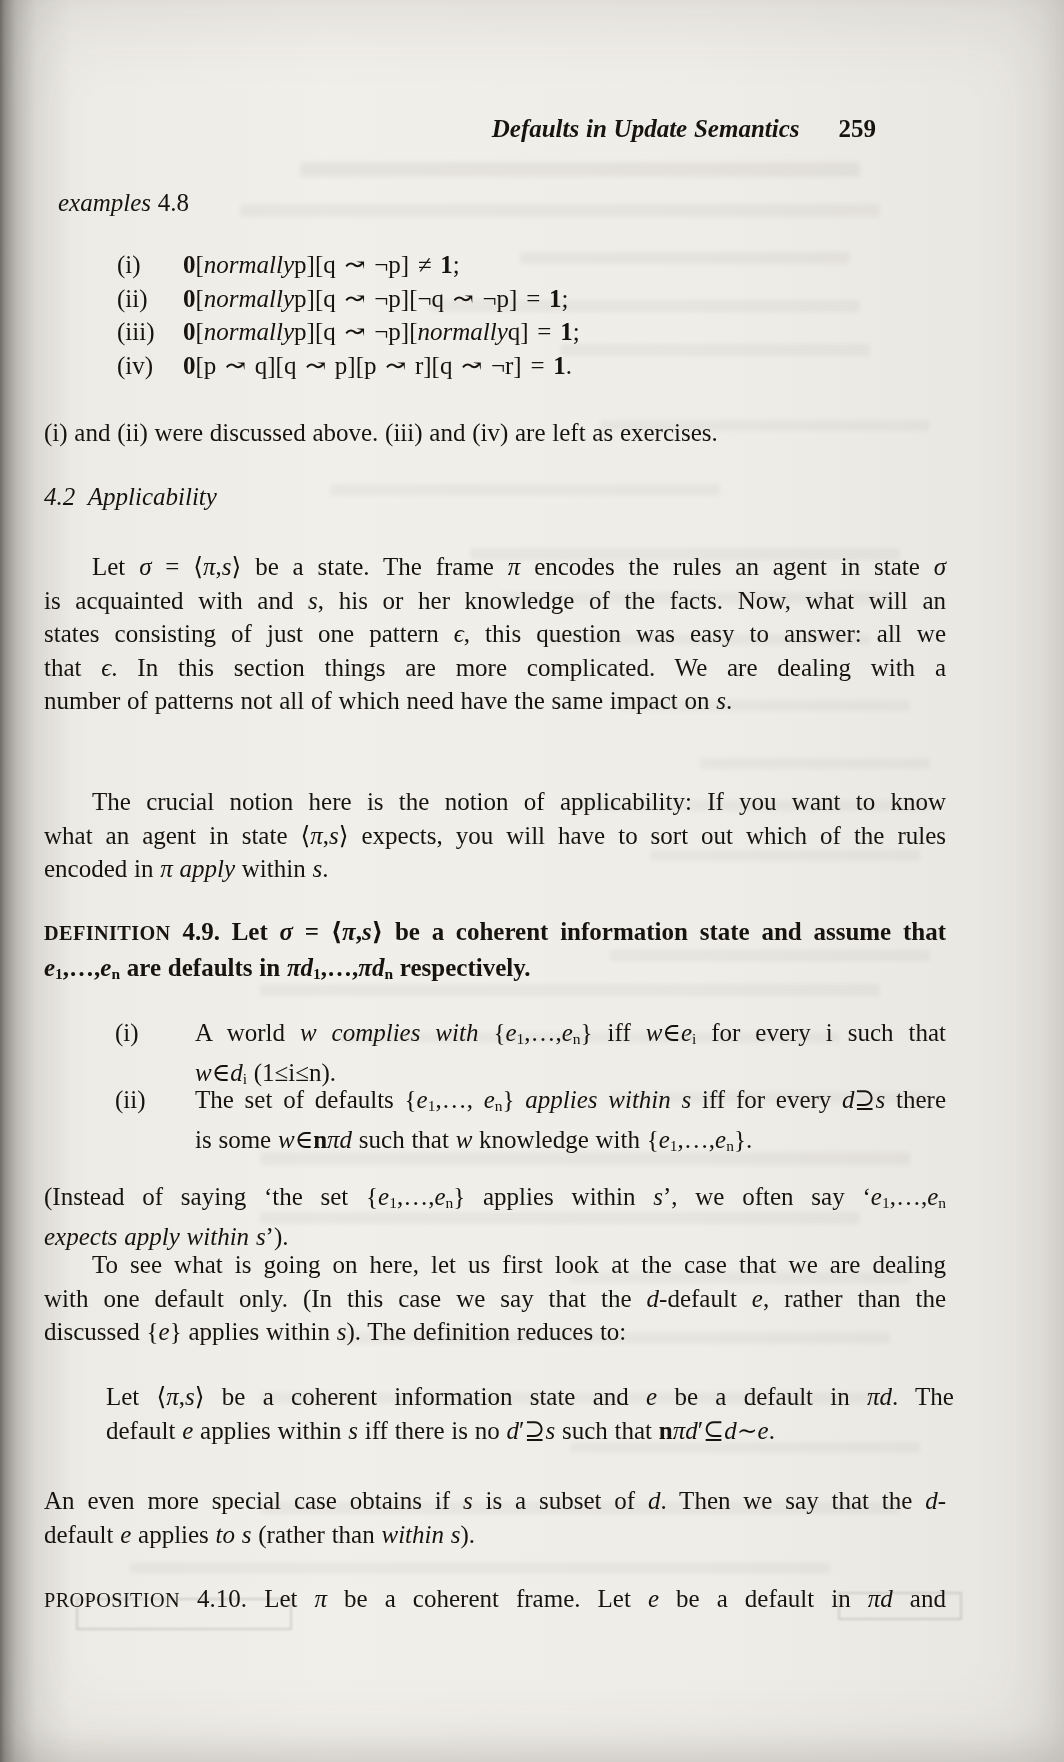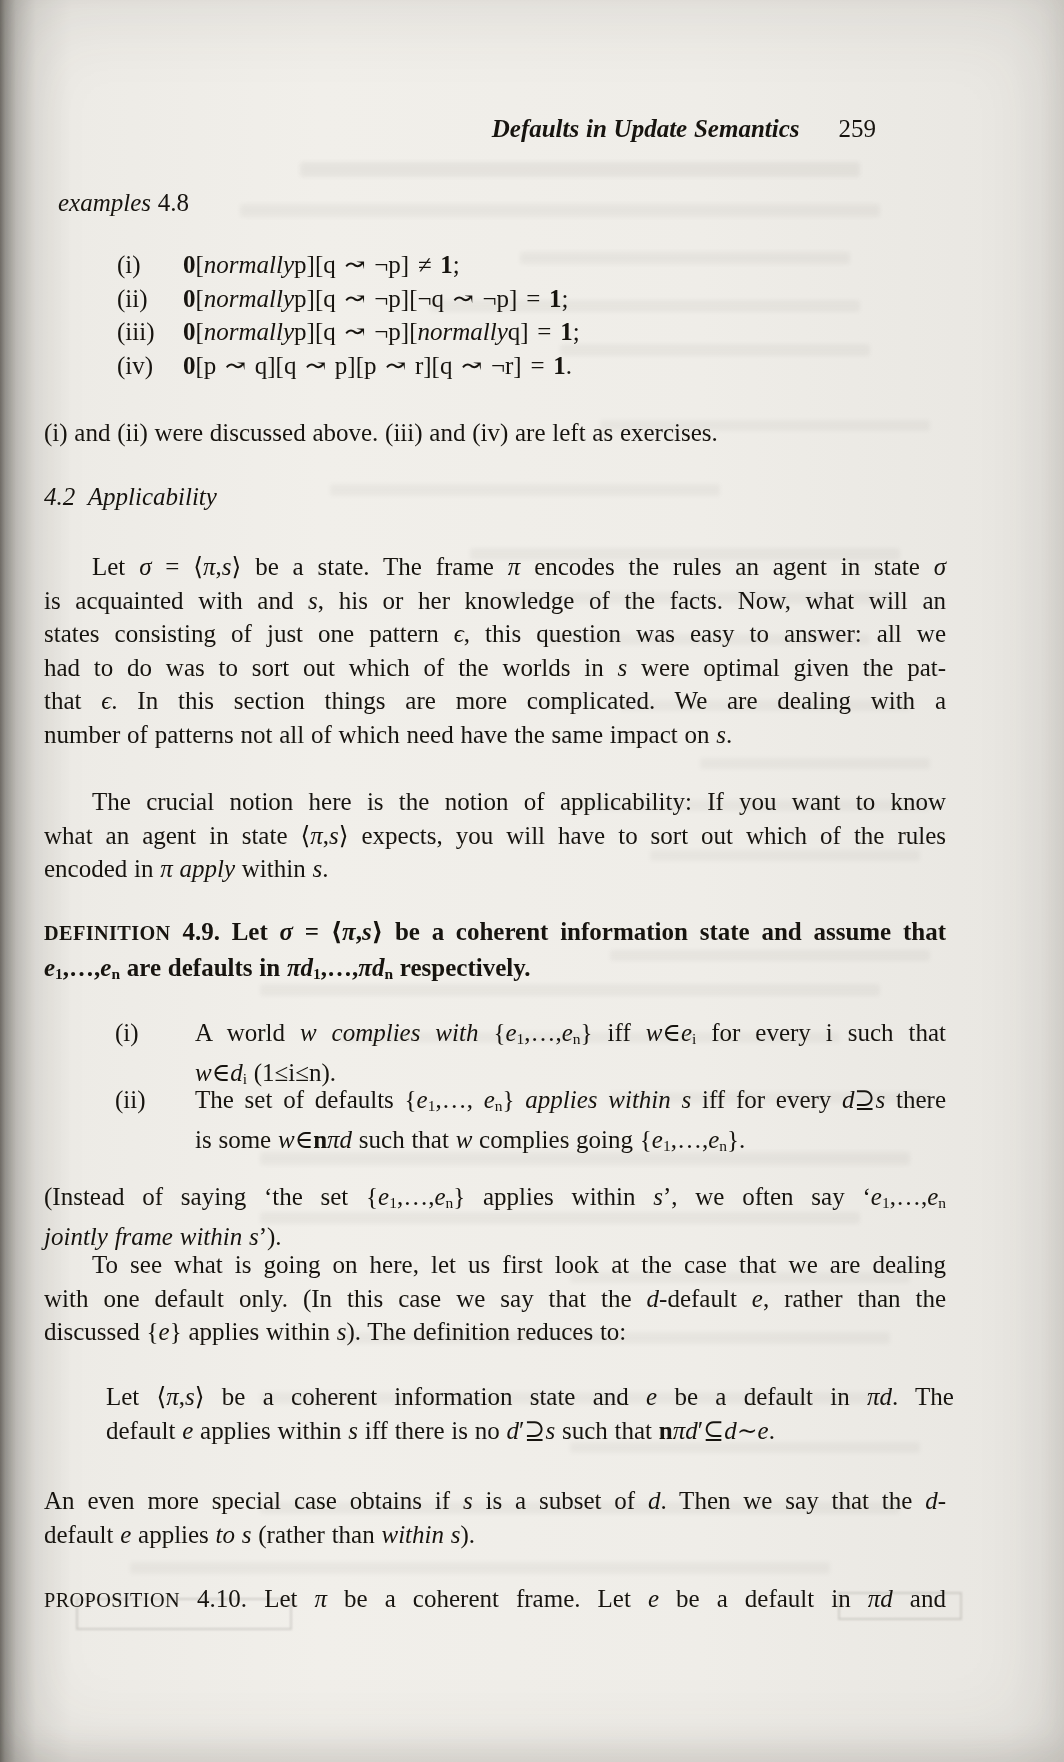--- a/index.html
+++ b/index.html
@@ -25,21 +25,21 @@
   .line{display:block;}
   .full{text-align:justify;text-align-last:justify;}
   .fi-line{text-indent:48px;}
   .s-i{font-style:italic;}
   .s-b{font-weight:bold;}
   .s-sub{font-size:0.62em;vertical-align:-0.22em;font-style:normal;}
   .s-scs{font-size:0.81em;letter-spacing:0.4px;}
 
   [data-name="running-head"]{top:112px;text-align:right;padding-right:70px;box-sizing:border-box;}
   .rh-title{font-style:italic;font-weight:bold;}
-  .rh-num{font-weight:normal;margin-left:39px;}
+  .rh-num{font-weight:bold;margin-left:39px;}
 
   [data-name="examples-heading"]{top:186px;left:14px;}
   [data-name="examples-list"]{top:248px;}
   .ex-row{position:relative;height:33.6px;}
   .ex-label{position:absolute;left:73px;}
   .ex-formula{position:absolute;left:139px;white-space:nowrap;word-spacing:2.5px;}
   [data-name="examples-note"]{top:416px;}
   [data-name="section-heading"]{top:480px;font-style:italic;}
 
   [data-name="paragraph-state"]{top:550px;}
@@ -120,21 +120,20 @@
     </div>
 
     <div data-name="examples-note"><span>(i) and (ii) were discussed above. (iii) and (iv) are left as exercises.</span></div>
 
     <div data-name="section-heading"><span class="s-i">4.2 Applicability</span></div>
 
     <div data-name="paragraph-state">
         <div class="line full fi-line" data-name="text-line"><span>Let </span><span class="s-i">σ</span><span> = ⟨</span><span class="s-i">π</span><span>,</span><span class="s-i">s</span><span>⟩ be a state. The frame </span><span class="s-i">π</span><span> encodes the rules an agent in state </span><span class="s-i">σ</span></div>
         <div class="line full" data-name="text-line"><span>is acquainted with and </span><span class="s-i">s</span><span>, his or her knowledge of the facts. Now, what will an</span></div>
         <div class="line full" data-name="text-line"><span>states consisting of just one pattern </span><span class="s-i">ϵ</span><span>, this question was easy to answer: all we</span></div>
-        <div class="line full" data-name="text-line"><span>had to do was to sort out which of the worlds in </span><span class="s-i">s</span><span> were optimal given the pat-</span></div>
         <div class="line full" data-name="text-line"><span>that </span><span class="s-i">ϵ</span><span>. In this section things are more complicated. We are dealing with a</span></div>
         <div class="line" data-name="text-line"><span>number of patterns not all of which need have the same impact on </span><span class="s-i">s</span><span>.</span></div>
       </div>
 
     <div data-name="paragraph-crucial">
         <div class="line full fi-line" data-name="text-line"><span>The crucial notion here is the notion of applicability: If you want to know</span></div>
         <div class="line full" data-name="text-line"><span>what an agent in state ⟨</span><span class="s-i">π</span><span>,</span><span class="s-i">s</span><span>⟩ expects, you will have to sort out which of the rules</span></div>
         <div class="line" data-name="text-line"><span>encoded in </span><span class="s-i">π</span><span> </span><span class="s-i">apply</span><span> within </span><span class="s-i">s</span><span>.</span></div>
       </div>
 
@@ -148,27 +147,27 @@
       <div class="def-body" data-name="definition-item-body">
           <div class="line full" data-name="text-line"><span>A world </span><span class="s-i">w</span><span> </span><span class="s-i">complies with</span><span> {</span><span class="s-i">e</span><span class="s-sub">1</span><span>,…,</span><span class="s-i">e</span><span class="s-sub">n</span><span>} iff </span><span class="s-i">w</span><span>∈</span><span class="s-i">e</span><span class="s-sub">i</span><span> for every i such that</span></div>
           <div class="line" data-name="text-line"><span class="s-i">w</span><span>∈</span><span class="s-i">d</span><span class="s-sub">i</span><span> (1≤i≤n).</span></div>
         </div>
     </div>
 
     <div class="def-item" data-name="definition-item-2">
       <span class="def-label" data-name="definition-item-label">(ii)</span>
       <div class="def-body" data-name="definition-item-body">
           <div class="line full" data-name="text-line"><span>The set of defaults {</span><span class="s-i">e</span><span class="s-sub">1</span><span>,…, </span><span class="s-i">e</span><span class="s-sub">n</span><span>} </span><span class="s-i">applies within</span><span> </span><span class="s-i">s</span><span> iff for every </span><span class="s-i">d</span><span>⊇</span><span class="s-i">s</span><span> there</span></div>
-          <div class="line" data-name="text-line"><span>is some </span><span class="s-i">w</span><span>∈</span><span class="s-b">n</span><span class="s-i">πd</span><span> such that </span><span class="s-i">w</span><span> complies going {</span><span class="s-i">e</span><span class="s-sub">1</span><span>,…,</span><span class="s-i">e</span><span class="s-sub">n</span><span>}.</span></div>
+          <div class="line" data-name="text-line"><span>is some </span><span class="s-i">w</span><span>∈</span><span class="s-b">n</span><span class="s-i">πd</span><span> such that </span><span class="s-i">w</span><span> knowledge with {</span><span class="s-i">e</span><span class="s-sub">1</span><span>,…,</span><span class="s-i">e</span><span class="s-sub">n</span><span>}.</span></div>
         </div>
     </div>
 
     <div data-name="paragraph-instead">
         <div class="line full" data-name="text-line"><span>(Instead of saying ‘the set {</span><span class="s-i">e</span><span class="s-sub">1</span><span>,…,</span><span class="s-i">e</span><span class="s-sub">n</span><span>} applies within </span><span class="s-i">s</span><span>’, we often say ‘</span><span class="s-i">e</span><span class="s-sub">1</span><span>,…,</span><span class="s-i">e</span><span class="s-sub">n</span></div>
-        <div class="line" data-name="text-line"><span class="s-i">jointly frame within</span><span> </span><span class="s-i">s</span><span>’).</span></div>
+        <div class="line" data-name="text-line"><span class="s-i">expects apply within</span><span> </span><span class="s-i">s</span><span>’).</span></div>
       </div>
 
     <div data-name="paragraph-tosee">
         <div class="line full fi-line" data-name="text-line"><span>To see what is going on here, let us first look at the case that we are dealing</span></div>
         <div class="line full" data-name="text-line"><span>with one default only. (In this case we say that the </span><span class="s-i">d</span><span>-default </span><span class="s-i">e</span><span>, rather than the</span></div>
         <div class="line" data-name="text-line"><span>discussed {</span><span class="s-i">e</span><span>} applies within </span><span class="s-i">s</span><span>). The definition reduces to:</span></div>
       </div>
 
     <div data-name="definition-reduced-block">
         <div class="line full" data-name="text-line"><span>Let ⟨</span><span class="s-i">π</span><span>,</span><span class="s-i">s</span><span>⟩ be a coherent information state and </span><span class="s-i">e</span><span> be a default in </span><span class="s-i">πd</span><span>. The</span></div>

